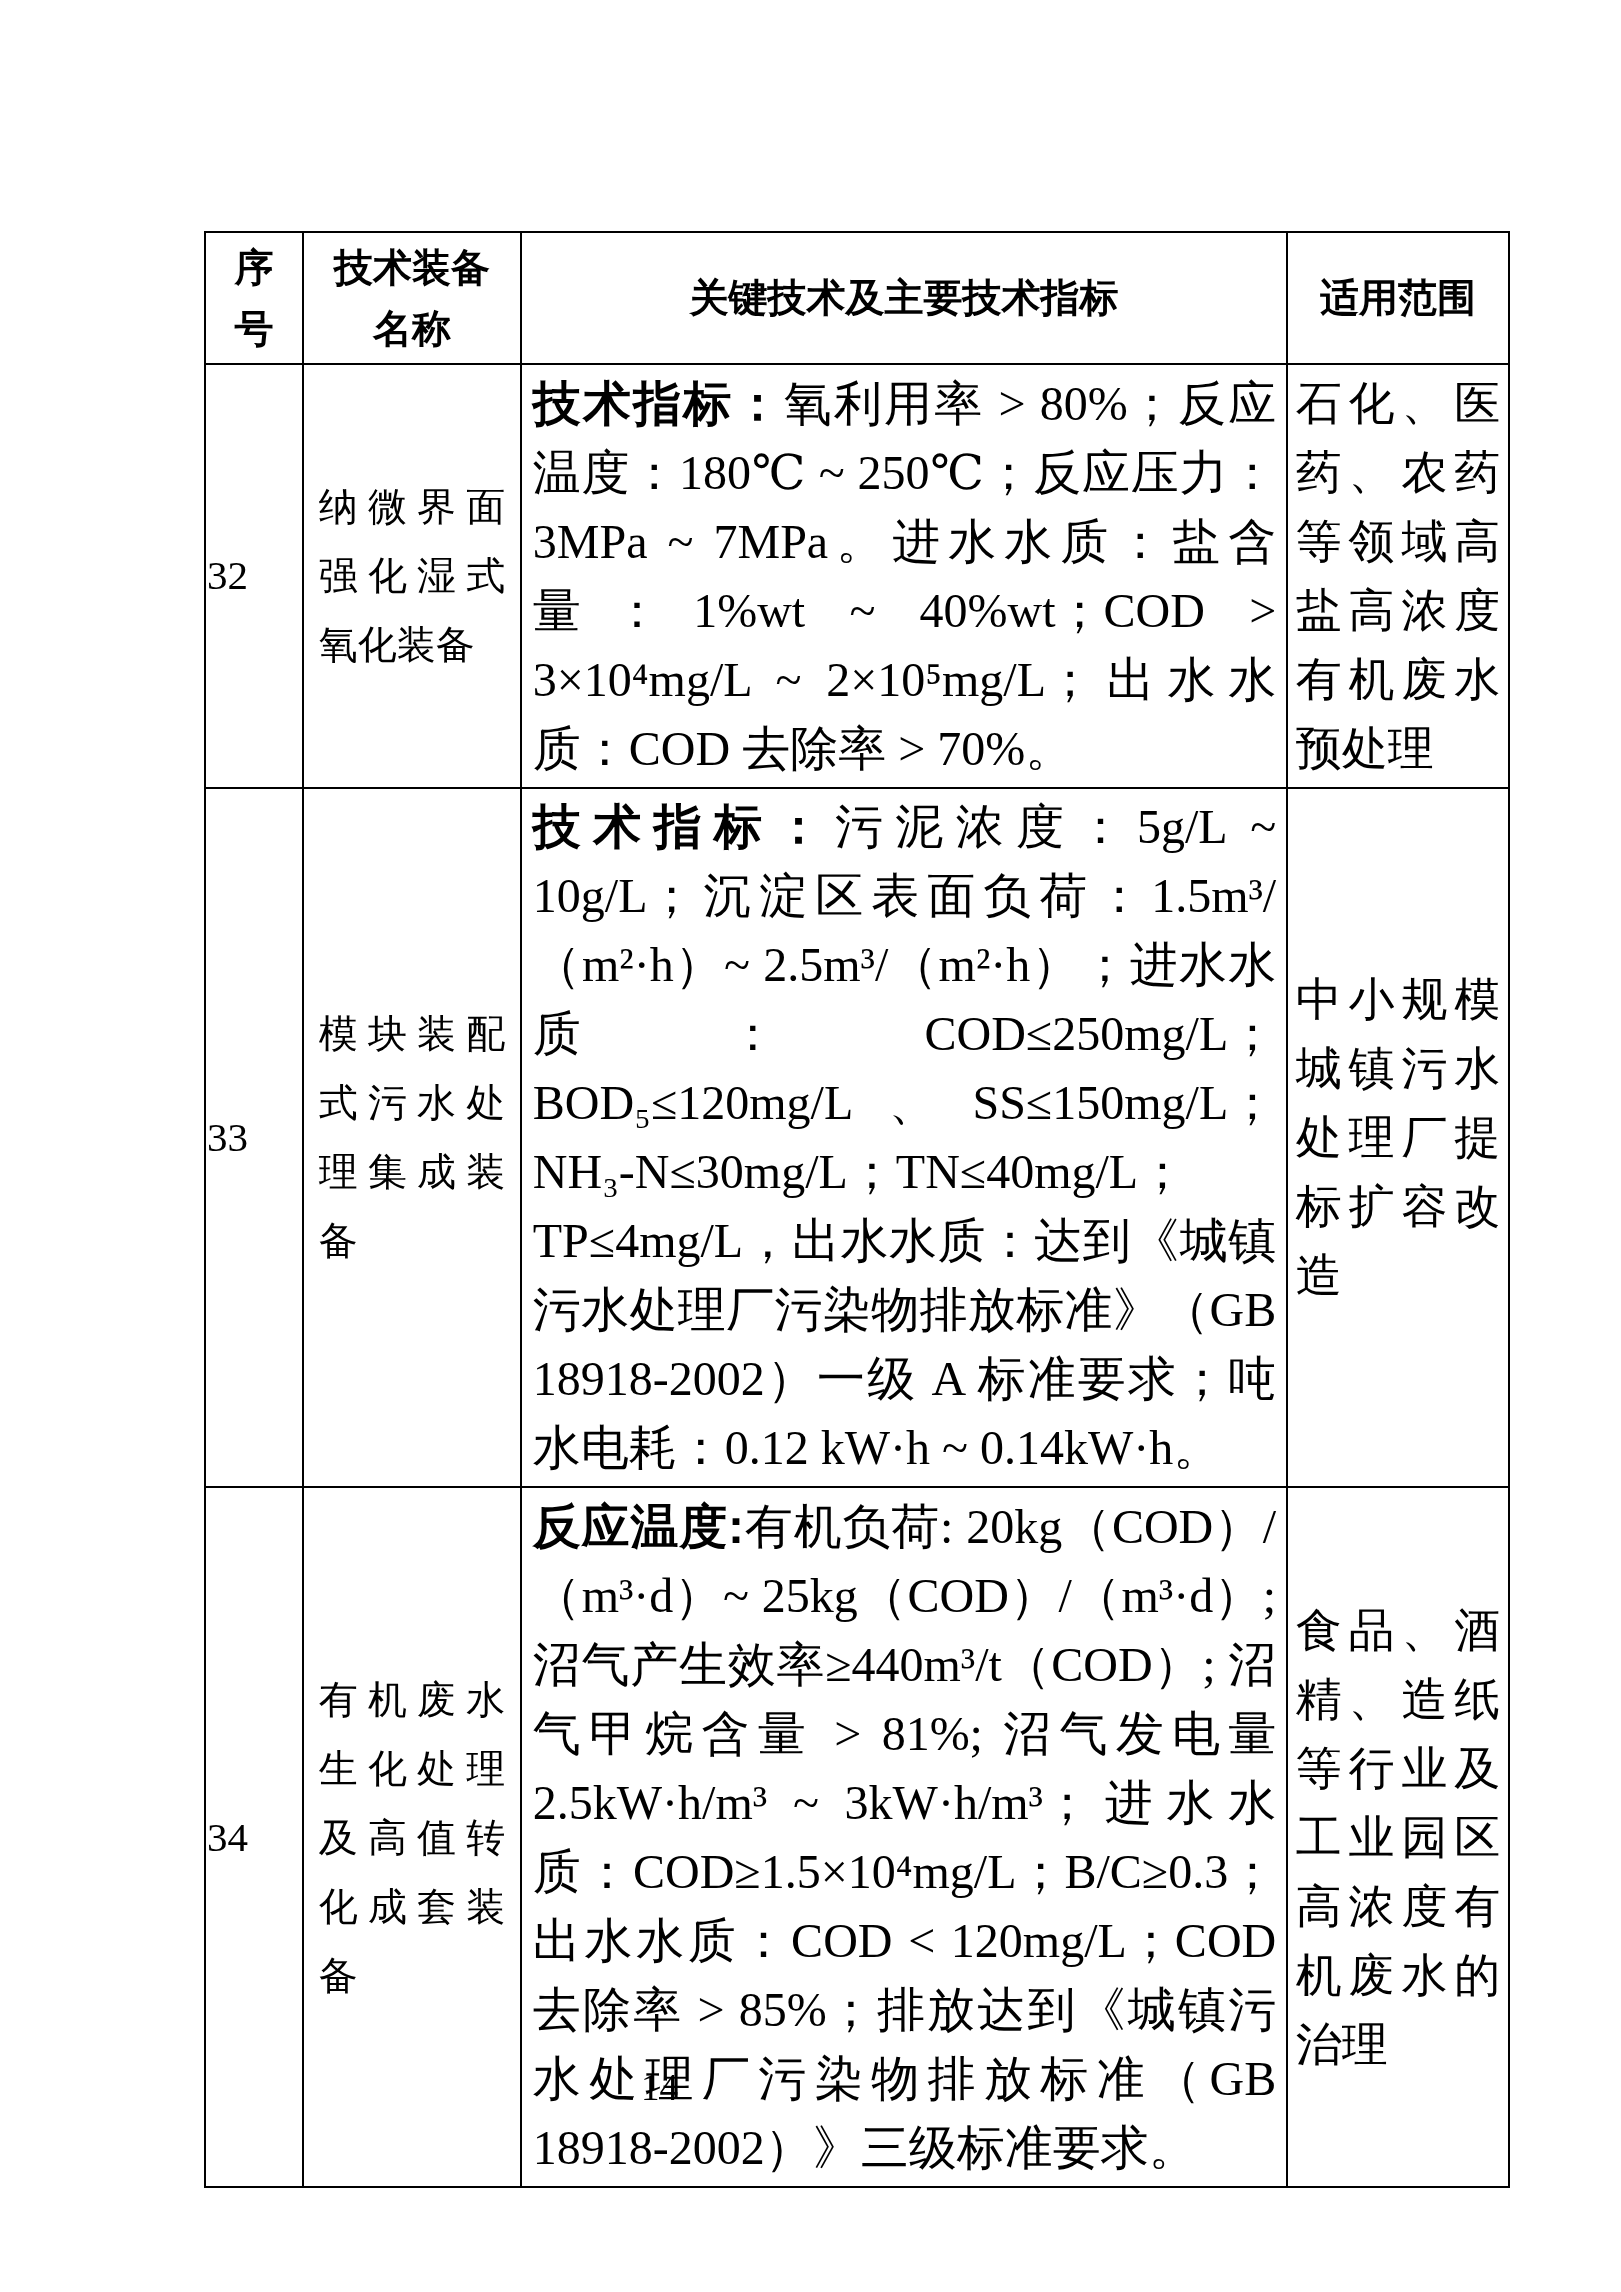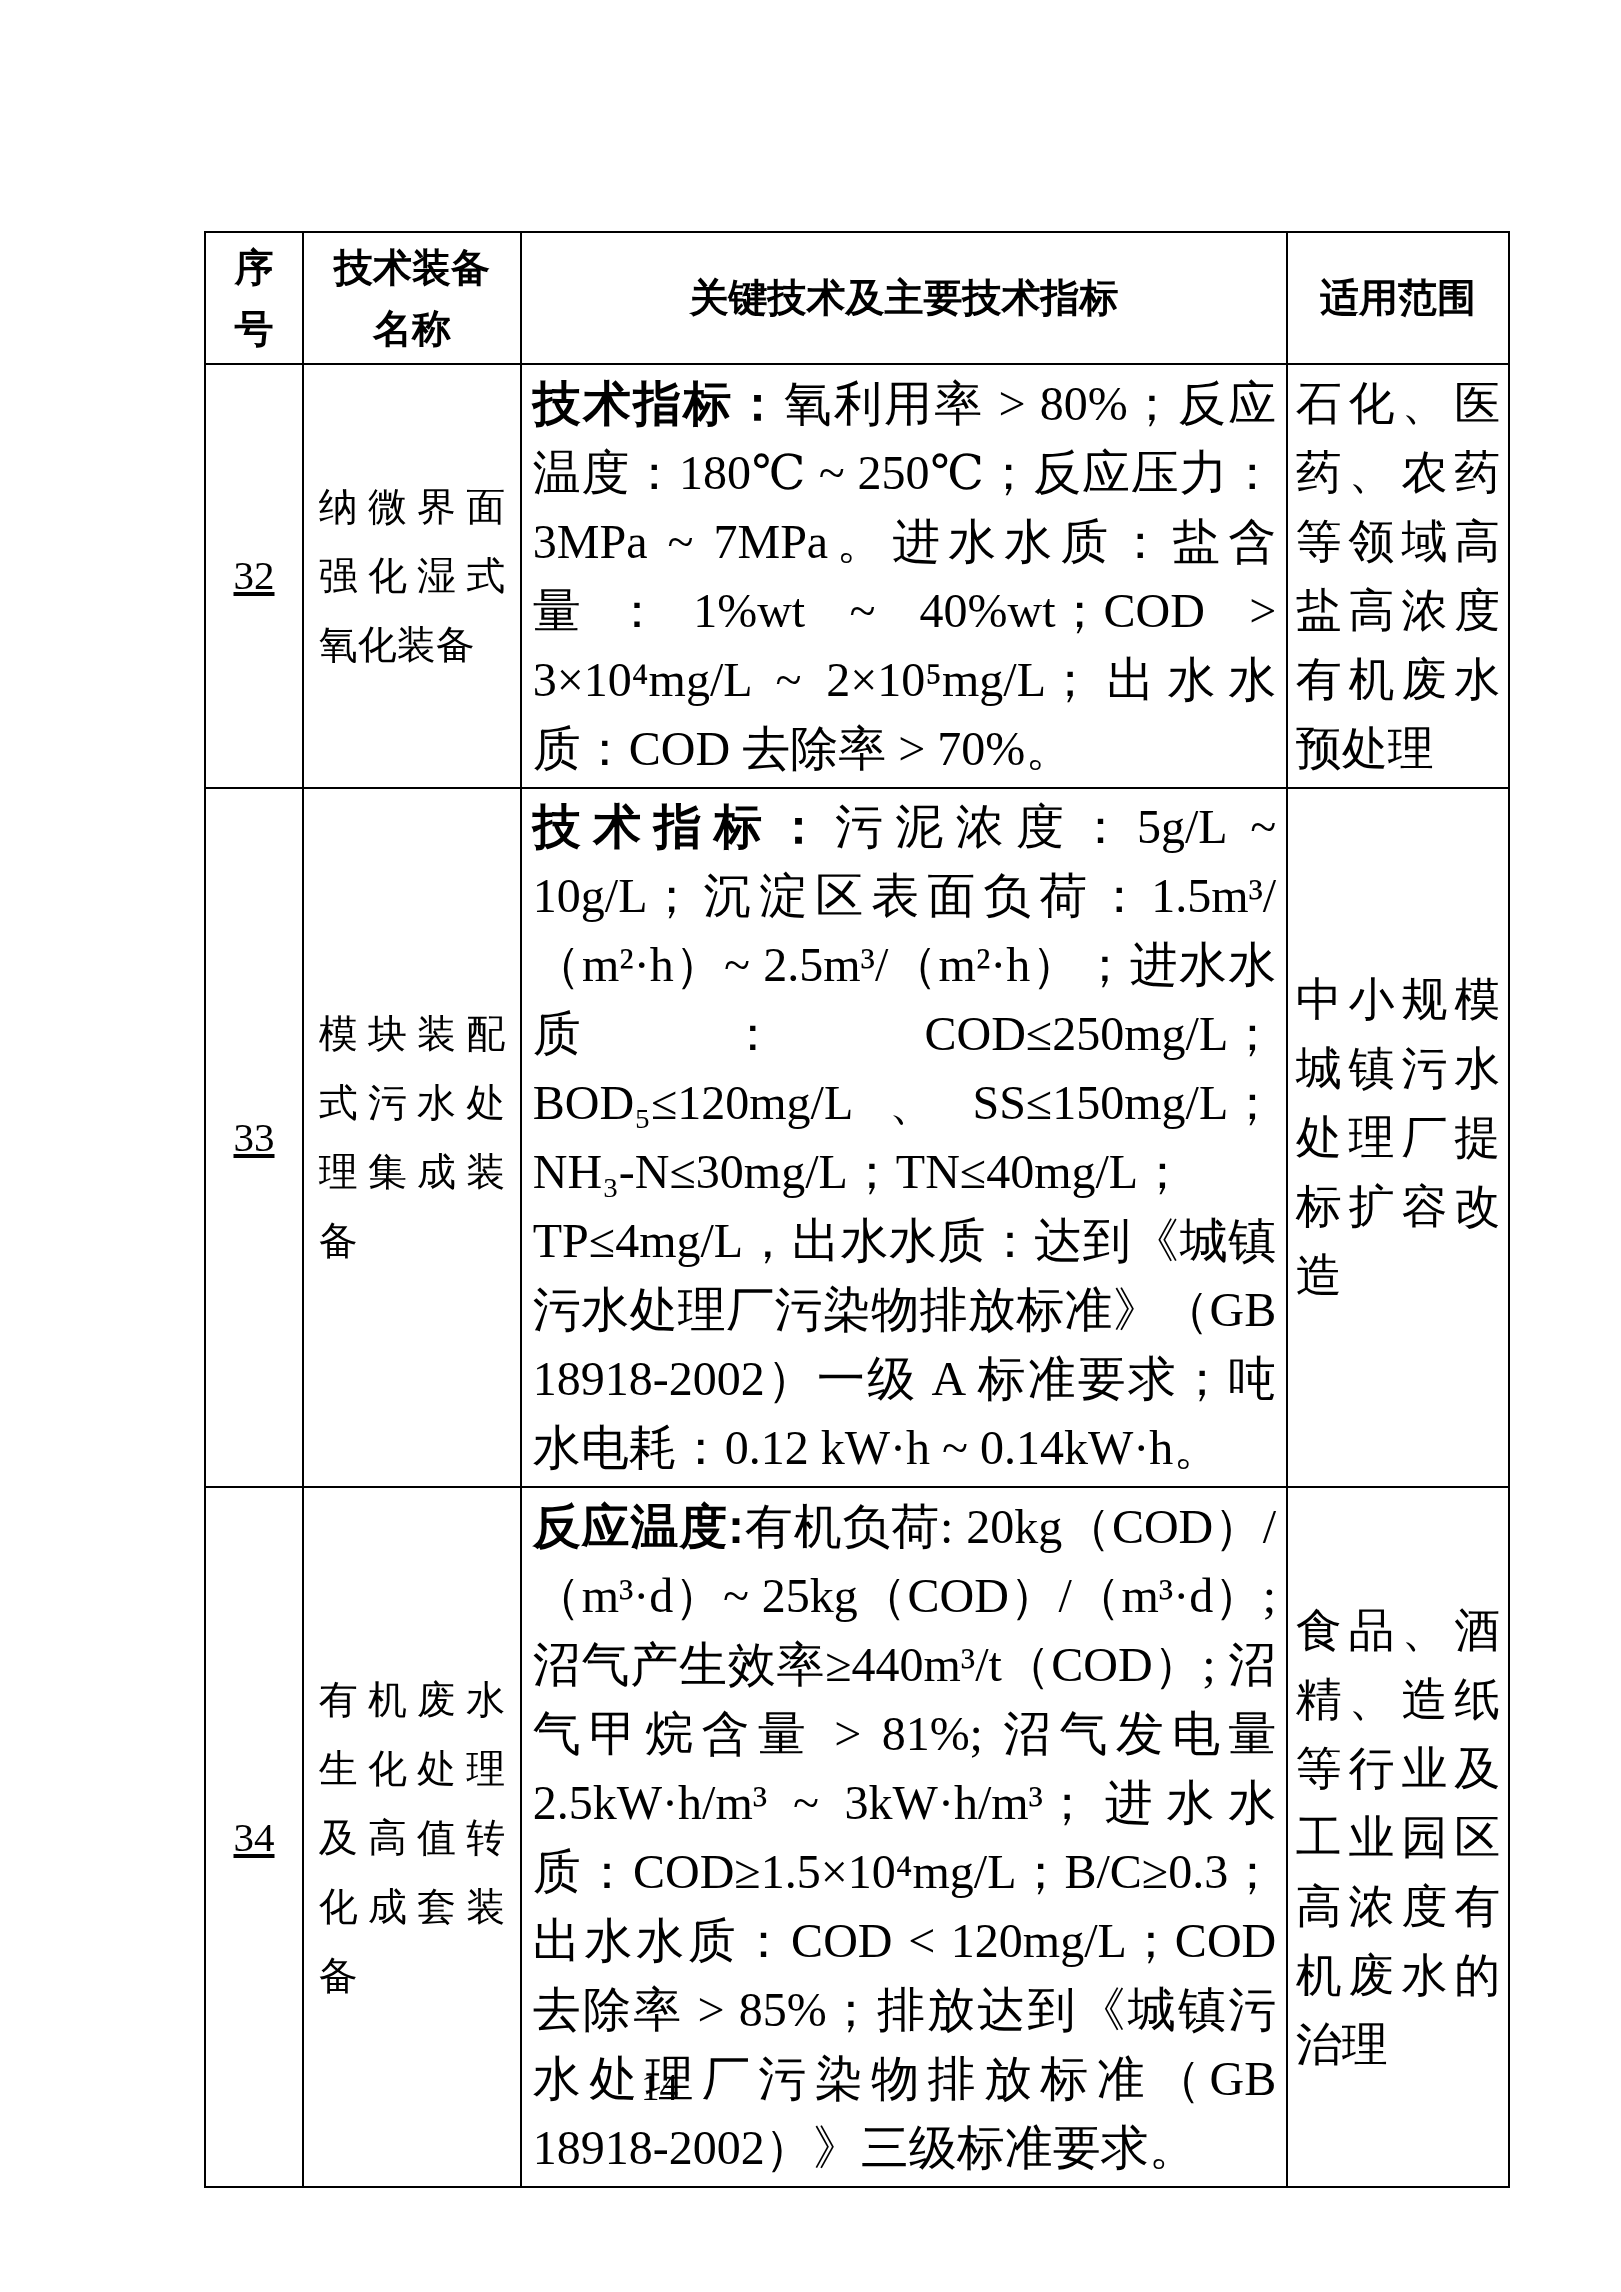--- a/index.html
+++ b/index.html
@@ -44,23 +44,21 @@
     font-size: 39px;
     line-height: 61px;
     text-align: center;
     padding: 3.9px 5.9px;
   }
   th.hcell-serial { padding: 3.9px 25.5px; }
   th.hcell-name   { padding: 3.9px 11.8px; }
 
   td.num-cell {
     font-size: 41px;
-    text-align: center;
     line-height: 1;
-    text-decoration: underline;
   }
   td.name-cell {
     font-size: 39px;
     line-height: 69px;
     text-align: justify;
     text-justify: inter-character;
     padding: 0 14.7px;
   }
   td.ind-cell {
     font-size: 48px;

